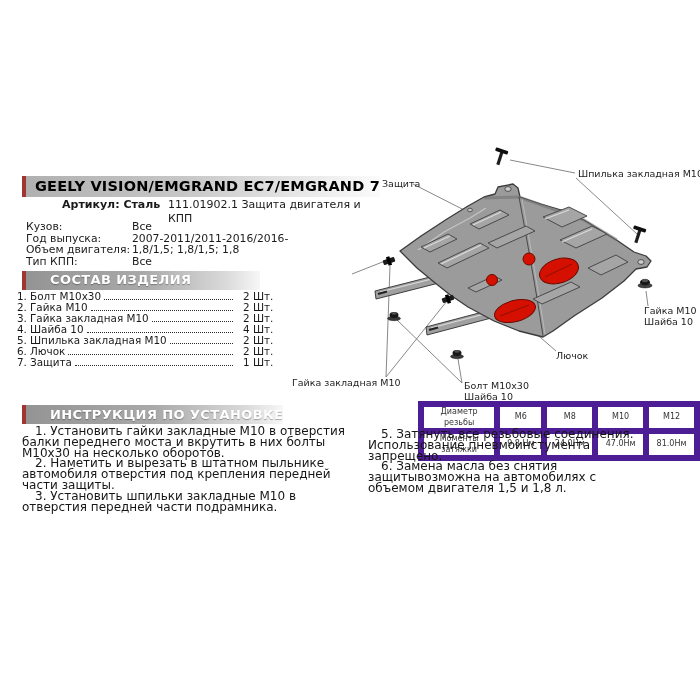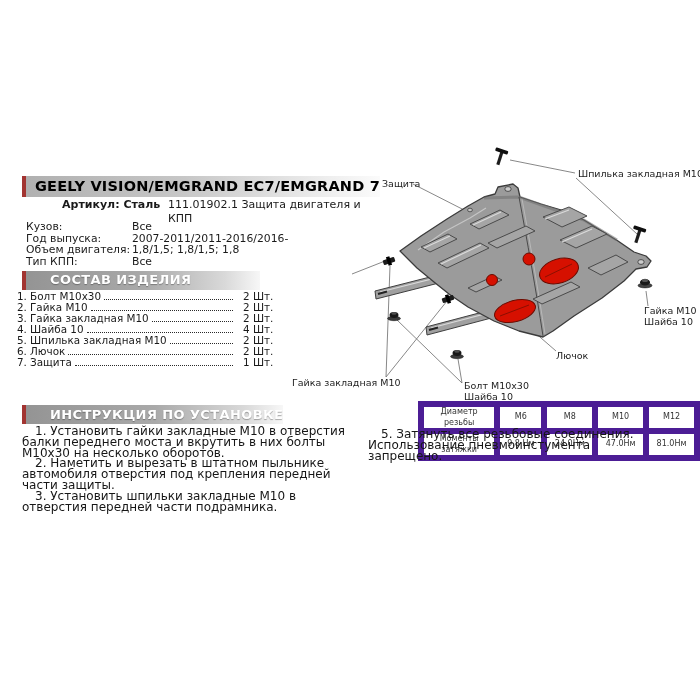--- a/index.html
+++ b/index.html
@@ -278,13 +278,14 @@
       <td class="cv">24.0Нм</td>
       <td class="cv">47.0Нм</td>
       <td class="cv">81.0Нм</td>
     </tr>
   </tbody>
     </table>
 </div>
 
 <div class="abs steps steps-right">
   <p>5. Затянуть все резьбовые соединения. Использование пневмоинстумента запрещено.</p>
+  <p>6. Замена масла без снятия защитывозможна на автомобилях с объемом двигателя 1,5 и 1,8 л.</p>
 </div>
 
 </body></html>

